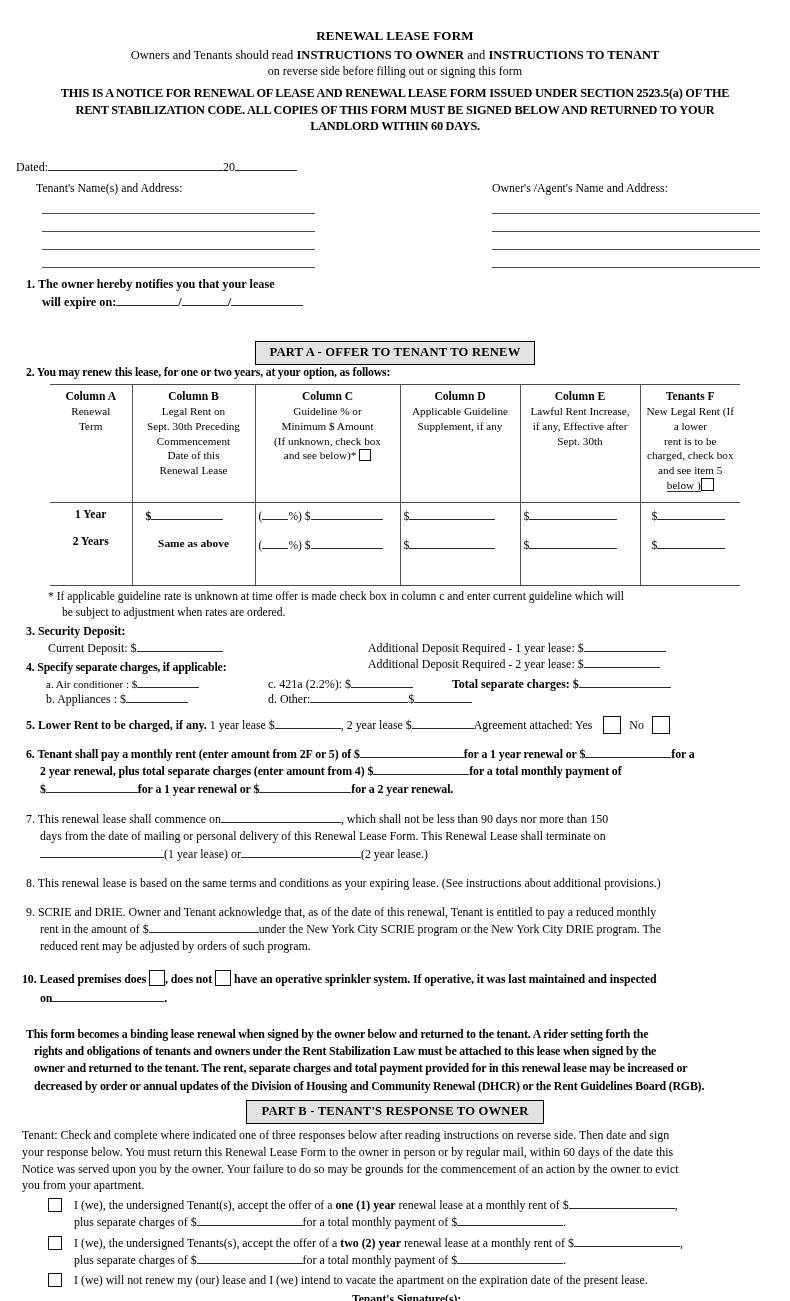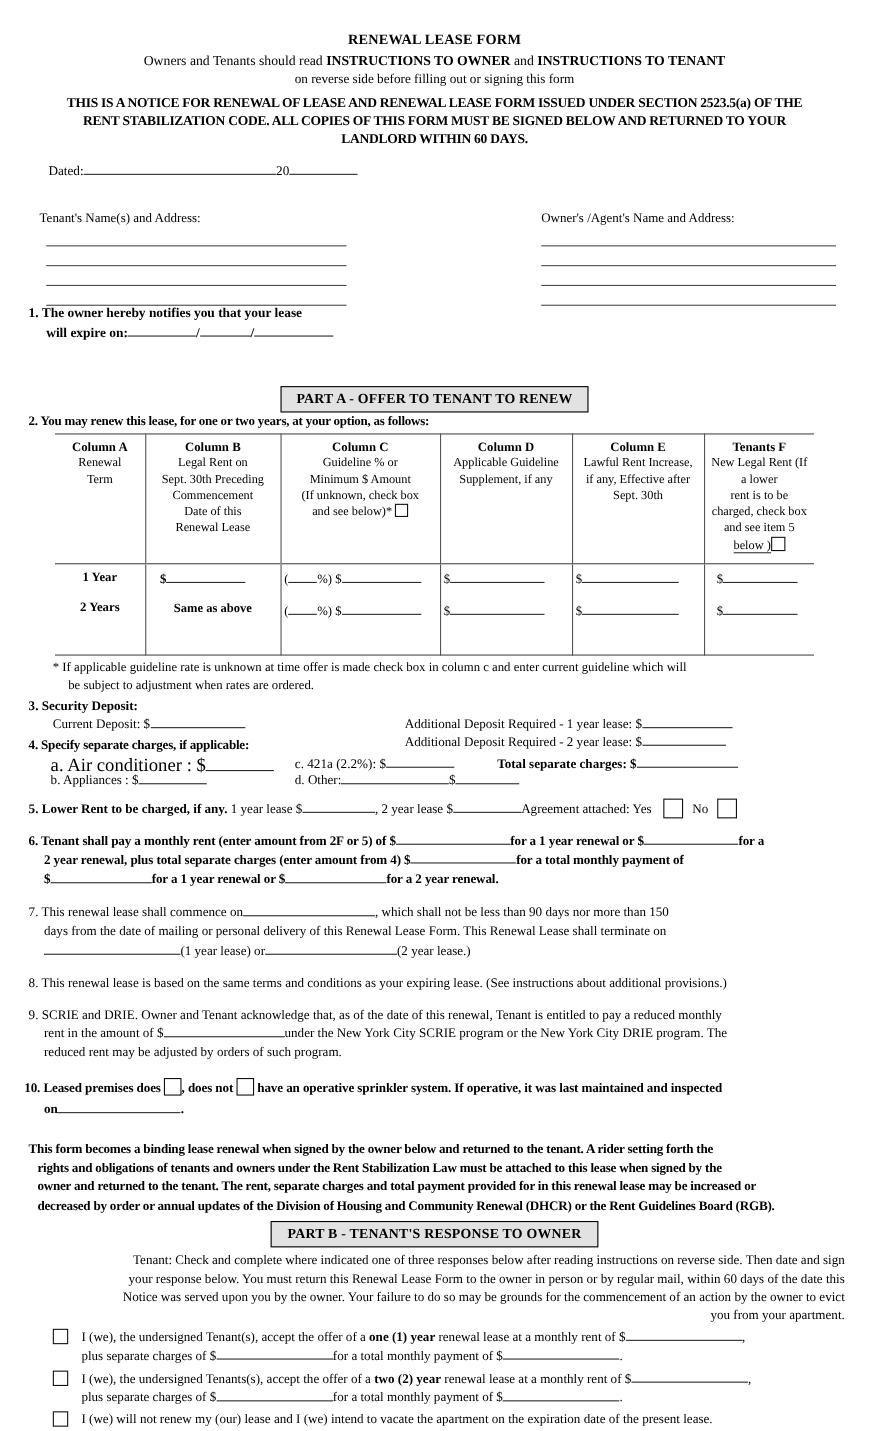--- a/index.html
+++ b/index.html
@@ -18,25 +18,25 @@
 
   
   .hdr { text-align: center; }
   .hdr-title { font-weight: bold; font-size: 13px; letter-spacing: .2px; margin-top: 28px; }
   .hdr-l2 { font-size: 12.5px; margin-top: 4px; }
   .hdr-l2 b { font-weight: bold; }
   .hdr-l3 { font-size: 12px; margin-top: 1px; }
   .hdr-notice { font-weight: bold; font-size: 12.3px; margin-top: 6px; line-height: 1.35; letter-spacing: -0.25px; padding: 0 58px; }
 
   
-  .dated-row { margin-top: 12px; padding-left: 44px; font-size: 12px; }
+  .dated-row { margin-top: 24px; padding-left: 16px; font-size: 12px; }
   .ul { display: inline-block; border-bottom: 1px solid #2a2a2a; height: 12px; vertical-align: baseline; }
 
   
-  .names { margin-top: 28px; position: relative; height: 96px; }
+  .names { margin-top: 6px; position: relative; height: 96px; }
   .names .col { position: absolute; top: 0; }
   .names .left { left: 36px; width: 290px; }
   .names .right { left: 492px; width: 272px; }
   .names .lbl { font-size: 11.8px; }
   .rule { border-bottom: 1.6px solid #4a4a4a; height: 0; }
   .rule-l { margin-top: 17px; width: 273px; margin-left: 6px; }
   .rule-r { margin-top: 17px; width: 268px; }
 
   
   .item1 { position: absolute; left: 26px; top: 247px; font-weight: bold; font-size: 12.2px; line-height: 1.5; }
@@ -71,41 +71,41 @@
   .footnote { padding-left: 48px; font-size: 11.6px; margin-top: 3px; line-height: 1.35; }
   .b { font-weight: bold; }
 
   .sec3 { margin-top: 3px; padding-left: 26px; position: relative; }
   .sec3 .t { font-weight: bold; font-size: 11.9px; }
   .sec3 .cur { padding-left: 22px; font-size: 11.9px; margin-top: 1px; }
   .sec3 .addl { position: absolute; left: 340px; top: 16px; font-size: 11.9px; line-height: 1.42; margin-left: 28px; }
 
   .sec4 { margin-top: 4px; padding-left: 26px; position: relative; height: 46px; }
   .sec4 .t { font-weight: bold; font-size: 11.9px; letter-spacing: -0.2px; }
-  .sec4 .a { position: absolute; left: 46px; top: 16px; font-size: 17px; }
+  .sec4 .a { position: absolute; left: 46px; top: 16px; font-size: 11px; }
   .sec4 .bb { position: absolute; left: 46px; top: 31px; font-size: 11.9px; }
   .sec4 .c { position: absolute; left: 268px; top: 16px; font-size: 12px; }
   .sec4 .d { position: absolute; left: 268px; top: 31px; font-size: 11.9px; }
   .sec4 .tot { position: absolute; left: 452px; top: 16px; font-size: 11.9px; font-weight: bold; }
 
   .sec5 { margin-top: 10px; padding-left: 26px; font-size: 11.9px; }
   .sec6 { margin-top: 12px; padding-left: 26px; font-size: 11.9px; font-weight: bold; line-height: 1.5; letter-spacing: -0.1px; }
   .sec6 .ind { padding-left: 14px; }
   .sec7 { margin-top: 12px; padding-left: 26px; font-size: 11.9px; line-height: 1.45; }
   .sec7 .ind { padding-left: 14px; }
   .sec8 { margin-top: 13px; padding-left: 26px; font-size: 11.9px; }
   .sec9 { margin-top: 13px; padding-left: 26px; font-size: 11.9px; line-height: 1.45; }
   .sec9 .ind { padding-left: 14px; }
   .sec10 { margin-top: 14px; padding-left: 22px; font-size: 11.9px; font-weight: bold; line-height: 1.6; letter-spacing: -0.1px; }
   .sec10 .ind { padding-left: 18px; }
 
   .binding { margin-top: 18px; padding: 0 26px 0 26px; font-weight: bold; font-size: 11.9px; line-height: 1.46; letter-spacing: -0.2px; }
 
   .partb-wrap { text-align: center; margin-top: 5px; }
-  .tenant-instr { margin-top: 3px; padding: 0 22px 0 22px; font-size: 11.9px; line-height: 1.4; text-align: right; }
+  .tenant-instr { margin-top: 3px; padding: 0 22px 0 22px; font-size: 11.9px; line-height: 1.4; }
 
   .resp { margin-top: 3px; padding-left: 48px; position: relative; font-size: 11.9px; line-height: 1.42; }
   .resp .row { position: relative; padding-left: 26px; margin-bottom: 4px; }
   .resp .row .bx { position: absolute; left: 0; top: 1px; width: 14px; height: 14px; border: 1.5px solid #111; background: #fff; }
   .resp .row .l2 { display: block; }
 
   
   .sigzone { position: relative; margin-top: 2px; height: 110px; }
   .sig-label { position: absolute; left: 352px; top: 0px; font-weight: bold; font-size: 11.6px; text-decoration: underline; }
 </style>

